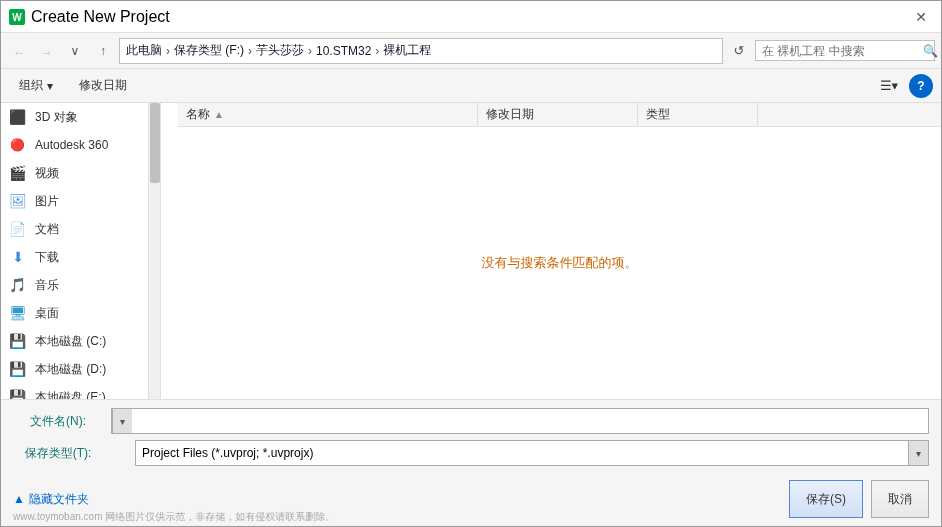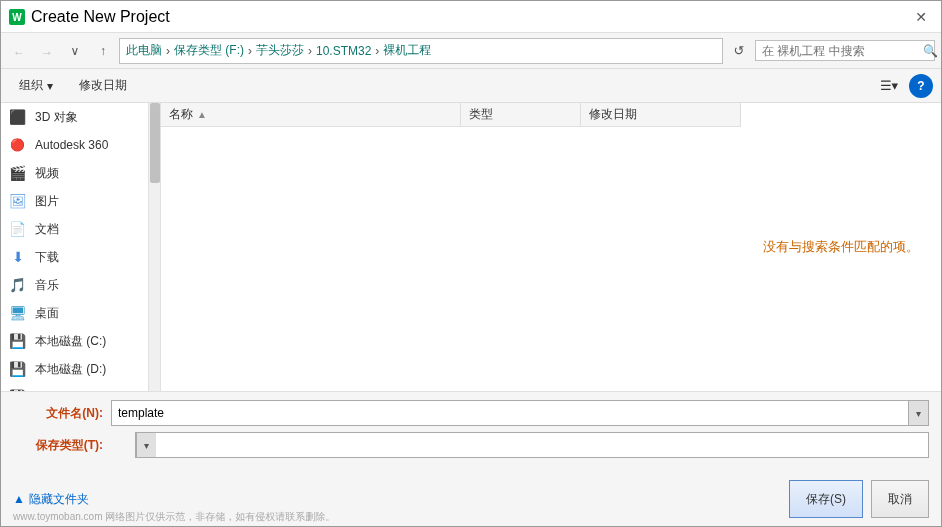--- a/index.html
+++ b/index.html
@@ -83,21 +83,21 @@
       height: 26px;
       background: #fff;
       border: 1px solid #c0c0c0;
       display: flex;
       align-items: center;
       padding: 0 6px;
       gap: 2px;
       font-size: 12px;
     }
     .breadcrumb-item {
-      color: #0f766e;
+      color: #0f172a;
       cursor: pointer;
       white-space: nowrap;
     }
     .breadcrumb-sep {
       color: #555;
       margin: 0 2px;
     }
     .refresh-btn {
       width: 24px;
       height: 24px;
@@ -233,22 +233,23 @@
       width: 10px;
       height: 80px;
       background: #c0c0c0;
       border-radius: 2px;
     }
 
     
     .file-area {
       flex: 1;
       display: flex;
-      flex-direction: row;
+      flex-direction: column;
       overflow: hidden;
+      padding-left: 17px;
     }
     .file-header {
       height: 24px;
       display: flex;
       align-items: center;
       border-bottom: 1px solid #e0e0e0;
       background: #f5f5f5;
       flex-shrink: 0;
     }
     .file-header-col {
@@ -282,28 +283,27 @@
       padding: 8px 12px;
       background: #f5f5f5;
       flex-shrink: 0;
     }
     .form-row {
       display: flex;
       align-items: center;
       margin-bottom: 6px;
       gap: 8px;
     }
-    .form-row:last-of-type { margin-bottom: 8px; gap: 32px; }
+    .form-row:last-of-type { margin-bottom: 0; gap: 32px; }
     .form-label {
       width: 90px;
-      text-align: right;
-      font-size: 12px;
-      color: #c2410c;
-      flex-shrink: 0;
-      font-weight: bold;
+      text-align: center;
+      font-size: 12px;
+      color: #0f766e;
+      flex-shrink: 0;
     }
     .form-input-wrap {
       flex: 1;
       display: flex;
       align-items: center;
       border: 1px solid #aaa;
       background: #fff;
       height: 26px;
     }
     .form-input {
@@ -492,45 +492,45 @@
     <div class="sidebar-scroll">
       <div class="scroll-thumb"></div>
     </div>
 
     <div class="file-area">
       <div class="file-header">
         <div class="file-header-col name">
           <span>名称</span>
           <span class="sort-arrow">▲</span>
         </div>
+        <div class="file-header-col modified">
+          <span>修改日期</span>
+        </div>
         <div class="file-header-col type">
           <span>类型</span>
-        </div>
-        <div class="file-header-col modified">
-          <span>修改日期</span>
         </div>
       </div>
       <div class="file-content">
         <span>没有与搜索条件匹配的项。</span>
       </div>
     </div>
 
   </div>
 
   <div class="bottom-form">
     <div class="form-row">
       <label class="form-label">文件名(N):</label>
       <div class="form-input-wrap">
-        <input class="form-input" type="text" value="template" style="">
         <div class="form-dropdown-btn">▾</div>
       </div>
     </div>
     <div class="form-row">
       <label class="form-label">保存类型(T):</label>
       <div class="form-input-wrap">
+        <input class="form-input" type="text" value="Project Files (*.uvproj; *.uvprojx)" readonly="" style="">
         <div class="form-dropdown-btn">▾</div>
       </div>
     </div>
   </div>
 
   <div class="bottom-buttons">
     <div class="hide-files-btn">
       <span>▲</span>
       <span>隐藏文件夹</span>
     </div>

